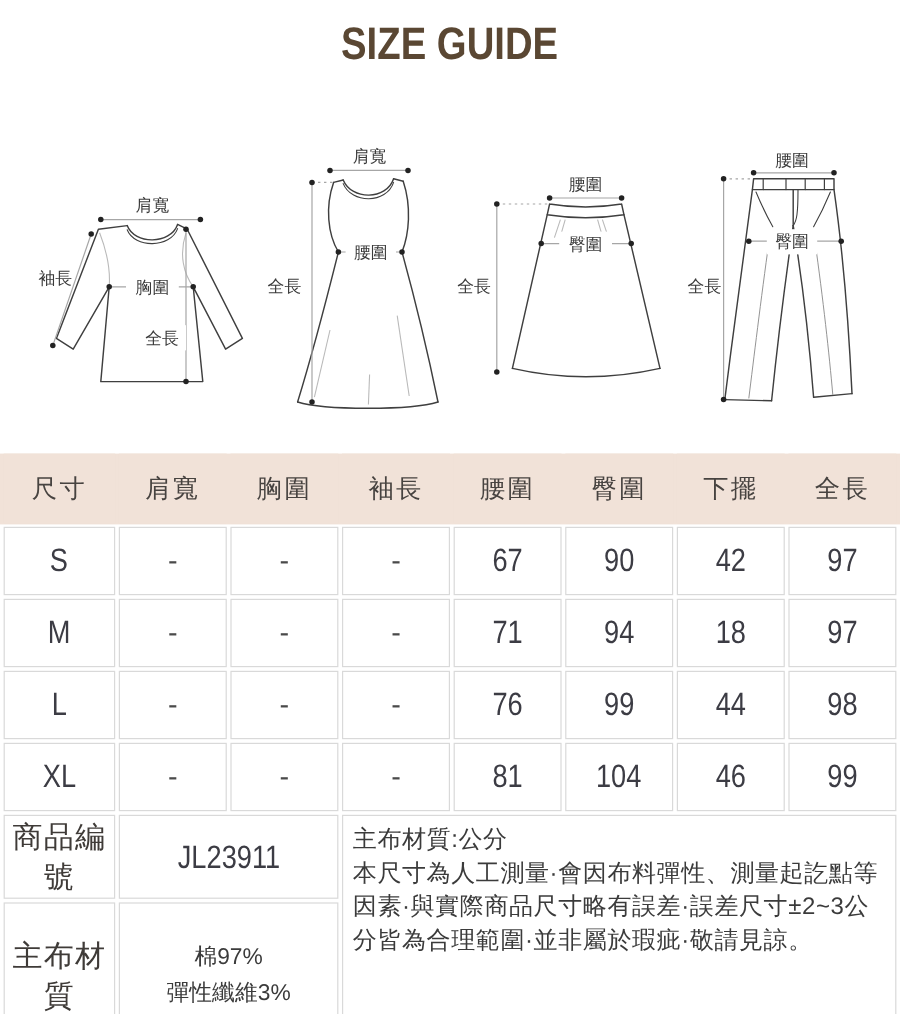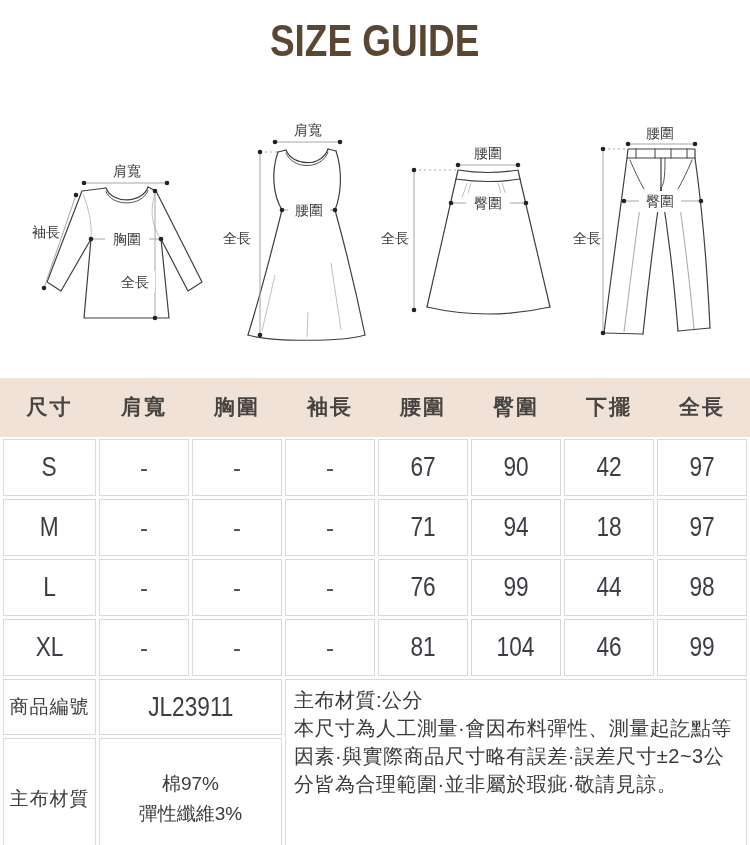--- a/index.html
+++ b/index.html
@@ -5,21 +5,21 @@
   html,body{margin:0;padding:0;}
   body{
     width:750px;height:845px;overflow:hidden;background:#ffffff;
     font-family:"Liberation Sans",sans-serif;color:#3b3b3b;position:relative;
   }
   .page{position:relative;width:750px;height:845px;background:#fff;}
 
   
   .title{
     position:absolute;top:16px;left:0;width:750px;text-align:center;
-    font-size:44px;font-weight:bold;color:#5a4733;letter-spacing:0px;
+    font-size:38px;font-weight:bold;color:#5a4733;letter-spacing:0px;
   }
   .title .condT{display:inline-block;transform:scaleX(.84);transform-origin:center;}
 
   
   .fig{position:absolute;top:100px;}
   .fig text{font-family:"Liberation Sans",sans-serif;font-size:14px;fill:#3a3a3a;}
   .garment{stroke:#3f3f3f;stroke-width:1.2;fill:none;stroke-linecap:round;stroke-linejoin:round;}
   .seam{stroke:#b9b9b9;stroke-width:.9;fill:none;}
   .crease{stroke:#8f8f8f;stroke-width:.8;fill:none;}
   .mline{stroke:#a6a6a6;stroke-width:1;fill:none;}
@@ -27,33 +27,33 @@
   .dot{fill:#222;}
   .lblbg{fill:#ffffff;}
 
   
   .header-band{position:absolute;left:0;top:378px;width:750px;height:59px;background:#f1e2d8;}
   table.size-table{
     position:absolute;left:0;top:375px;width:750px;
     border-collapse:separate;border-spacing:3px;table-layout:fixed;
   }
   .size-table th{
-    height:56px;background:#f1e2d8;border:none;font-weight:bold;
+    height:56px;background:#f1e2d8;border:none;font-weight:normal;
     font-size:21px;color:#474340;letter-spacing:2px;text-align:center;vertical-align:middle;
   }
   .size-table td{
     background:#fff;border:1px solid #d9d9d9;text-align:center;vertical-align:middle;
     color:#3c3c44;overflow:hidden;
   }
   tr.body-row td{height:53px;}
   .cond{display:inline-block;transform:scaleX(.84);transform-origin:center;font-size:27px;color:#3c3c44;}
   td.dash{font-size:24px;color:#4a4a4a;}
   tr.code-row td{height:52px;}
   tr.fabric-row td{height:117px;}
-  td.label-cell{font-size:19px;color:#3f3b38;letter-spacing:1px;}
+  td.label-cell{font-size:25px;color:#3f3b38;letter-spacing:1px;}
   td.fabric-cell{font-size:19px;line-height:30px;color:#3b3b3b;}
   td.notes-cell{
     text-align:left;vertical-align:top;padding:6px 6px 0 8px;
     font-size:20px;line-height:28px;letter-spacing:.5px;color:#3b3b3b;
   }
 </style>
 </head>
 <body>
 
 <div class="page">

